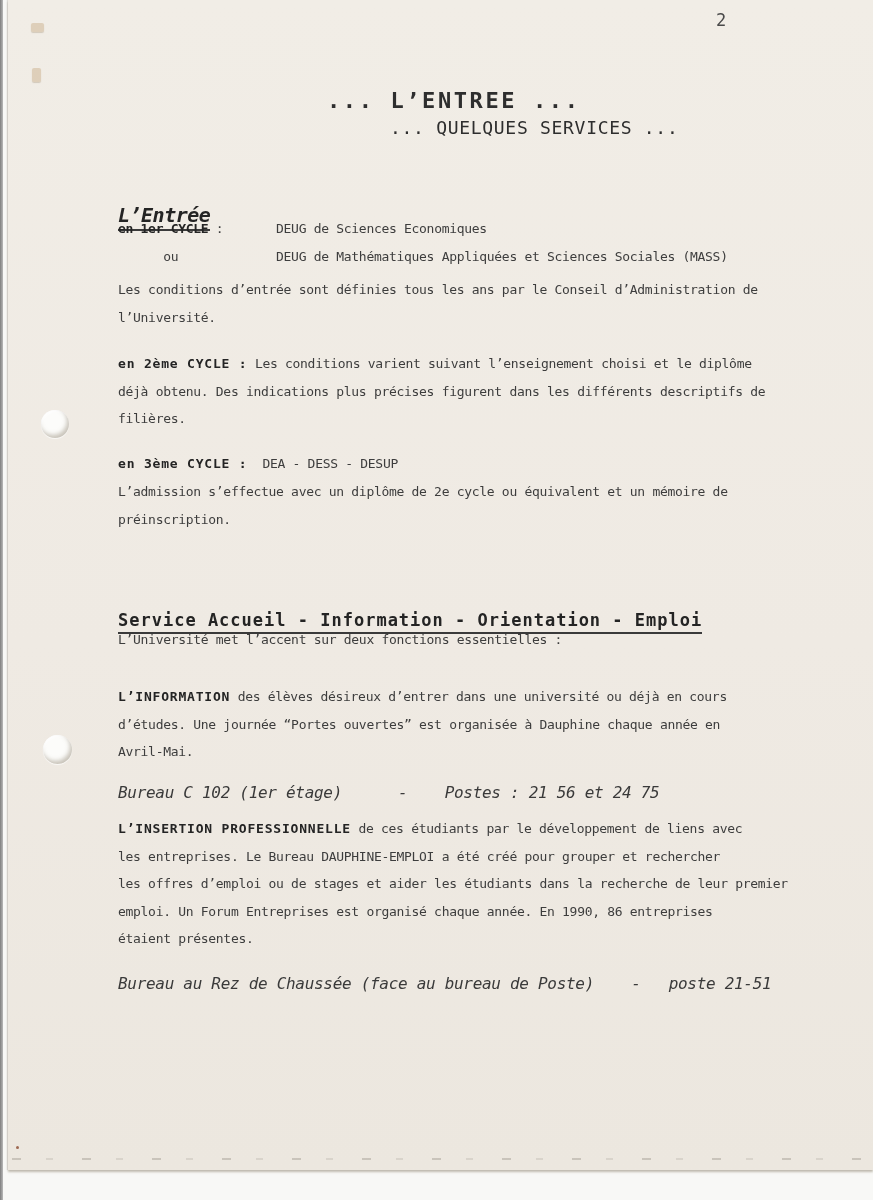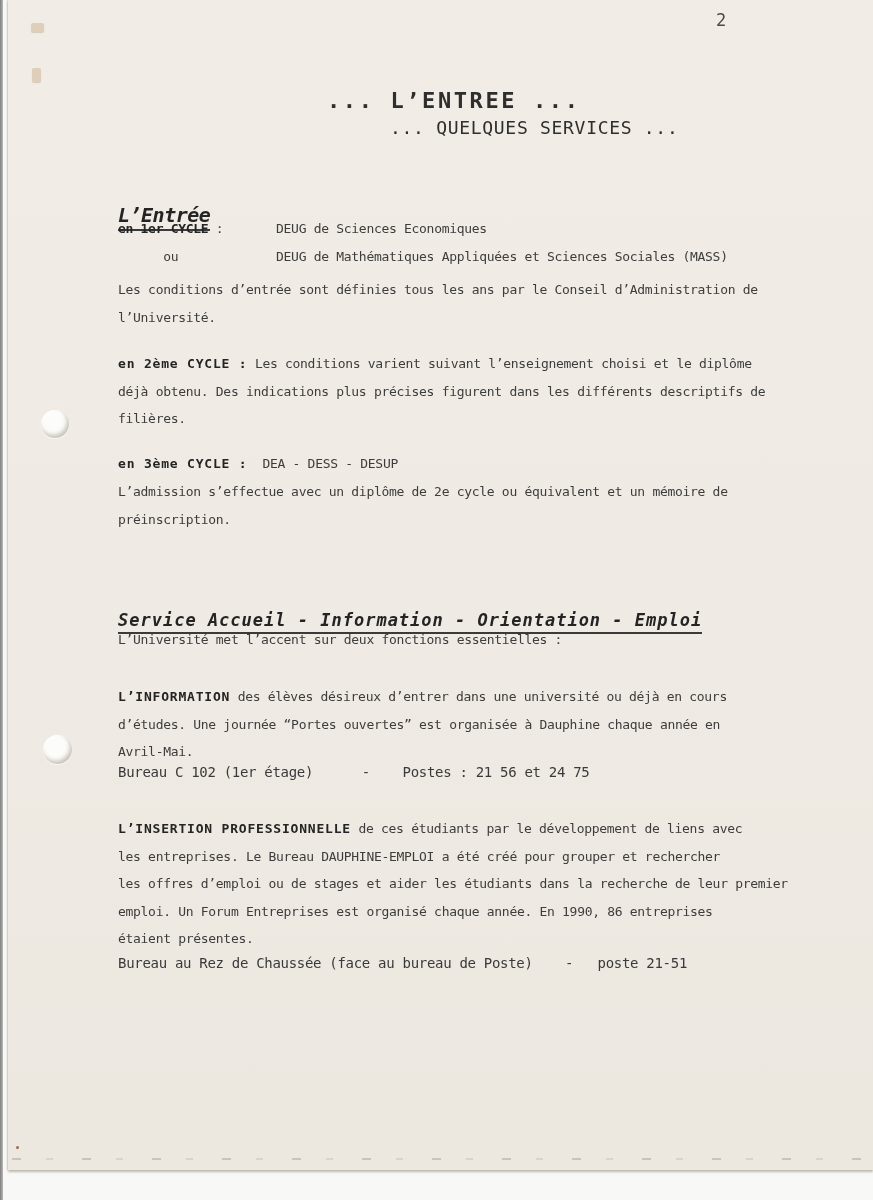--- a/index.html
+++ b/index.html
@@ -11,29 +11,29 @@
   .paper{position:absolute;left:8px;top:0;width:865px;height:1170px;
          background:linear-gradient(180deg,#f1ede6 0%,#efeae3 55%,#ece7df 100%);
          box-shadow:0 2px 2px rgba(150,140,122,.55), -1px 0 1px rgba(180,175,165,.35);}
   .noise-line{position:absolute;left:4px;top:1158px;width:850px;height:2px;opacity:.45;
          background:repeating-linear-gradient(90deg,rgba(95,88,76,.55) 0 9px,transparent 9px 34px,rgba(95,88,76,.3) 34px 41px,transparent 41px 70px);}
   .pagenum{position:absolute;left:708px;top:10px;font-size:17px;color:#4a4a4a;letter-spacing:.5px;}
   .t1{position:absolute;left:319px;top:88px;font-size:22px;font-weight:bold;color:#2e2e2e;letter-spacing:2.6px;white-space:pre;}
   .t2{position:absolute;left:382px;top:117px;font-size:18px;font-weight:normal;color:#2e2e2e;letter-spacing:.7px;white-space:pre;}
   .h-entree{position:absolute;left:110px;top:189px;font-size:20px;font-weight:bold;font-style:italic;
             color:#242424;letter-spacing:-.5px;}
-  .h-service{position:absolute;left:110px;top:596px;font-size:17px;font-weight:bold;font-style:italic;
+  .h-service{position:absolute;left:110px;top:596px;font-size:17px;font-weight:bold;
             color:#242424;letter-spacing:1px;}
   .ul{display:inline-block;border-bottom:2px solid #3a3a3a;padding-bottom:2px;margin-top:14px;}
   .blk{position:absolute;left:110px;font-size:13px;line-height:27.5px;letter-spacing:-.3px;
        color:#3d3d3d;white-space:pre-line;}
   .pre{white-space:pre;}
   .lead{font-weight:bold;color:#242424;letter-spacing:.8px;}
   .lead0{font-weight:bold;color:#242424;}
-  .office{font-size:14px;color:#3a3a3a;white-space:pre;}
+  .office{font-style:italic;font-size:16px;color:#3a3a3a;white-space:pre;margin-top:20px;}
   .b-cycle1{top:215px;}
   .b-cycle1-note{top:276px;}
   .b-cycle2{top:350px;}
   .b-cycle3{top:450px;}
   .b-cycle3-note{top:478px;}
   .b-intro{top:626px;}
   .b-info{top:683px;}
   .b-office1{top:759px;}
   .b-insertion{top:815px;}
   .b-office2{top:950px;}

